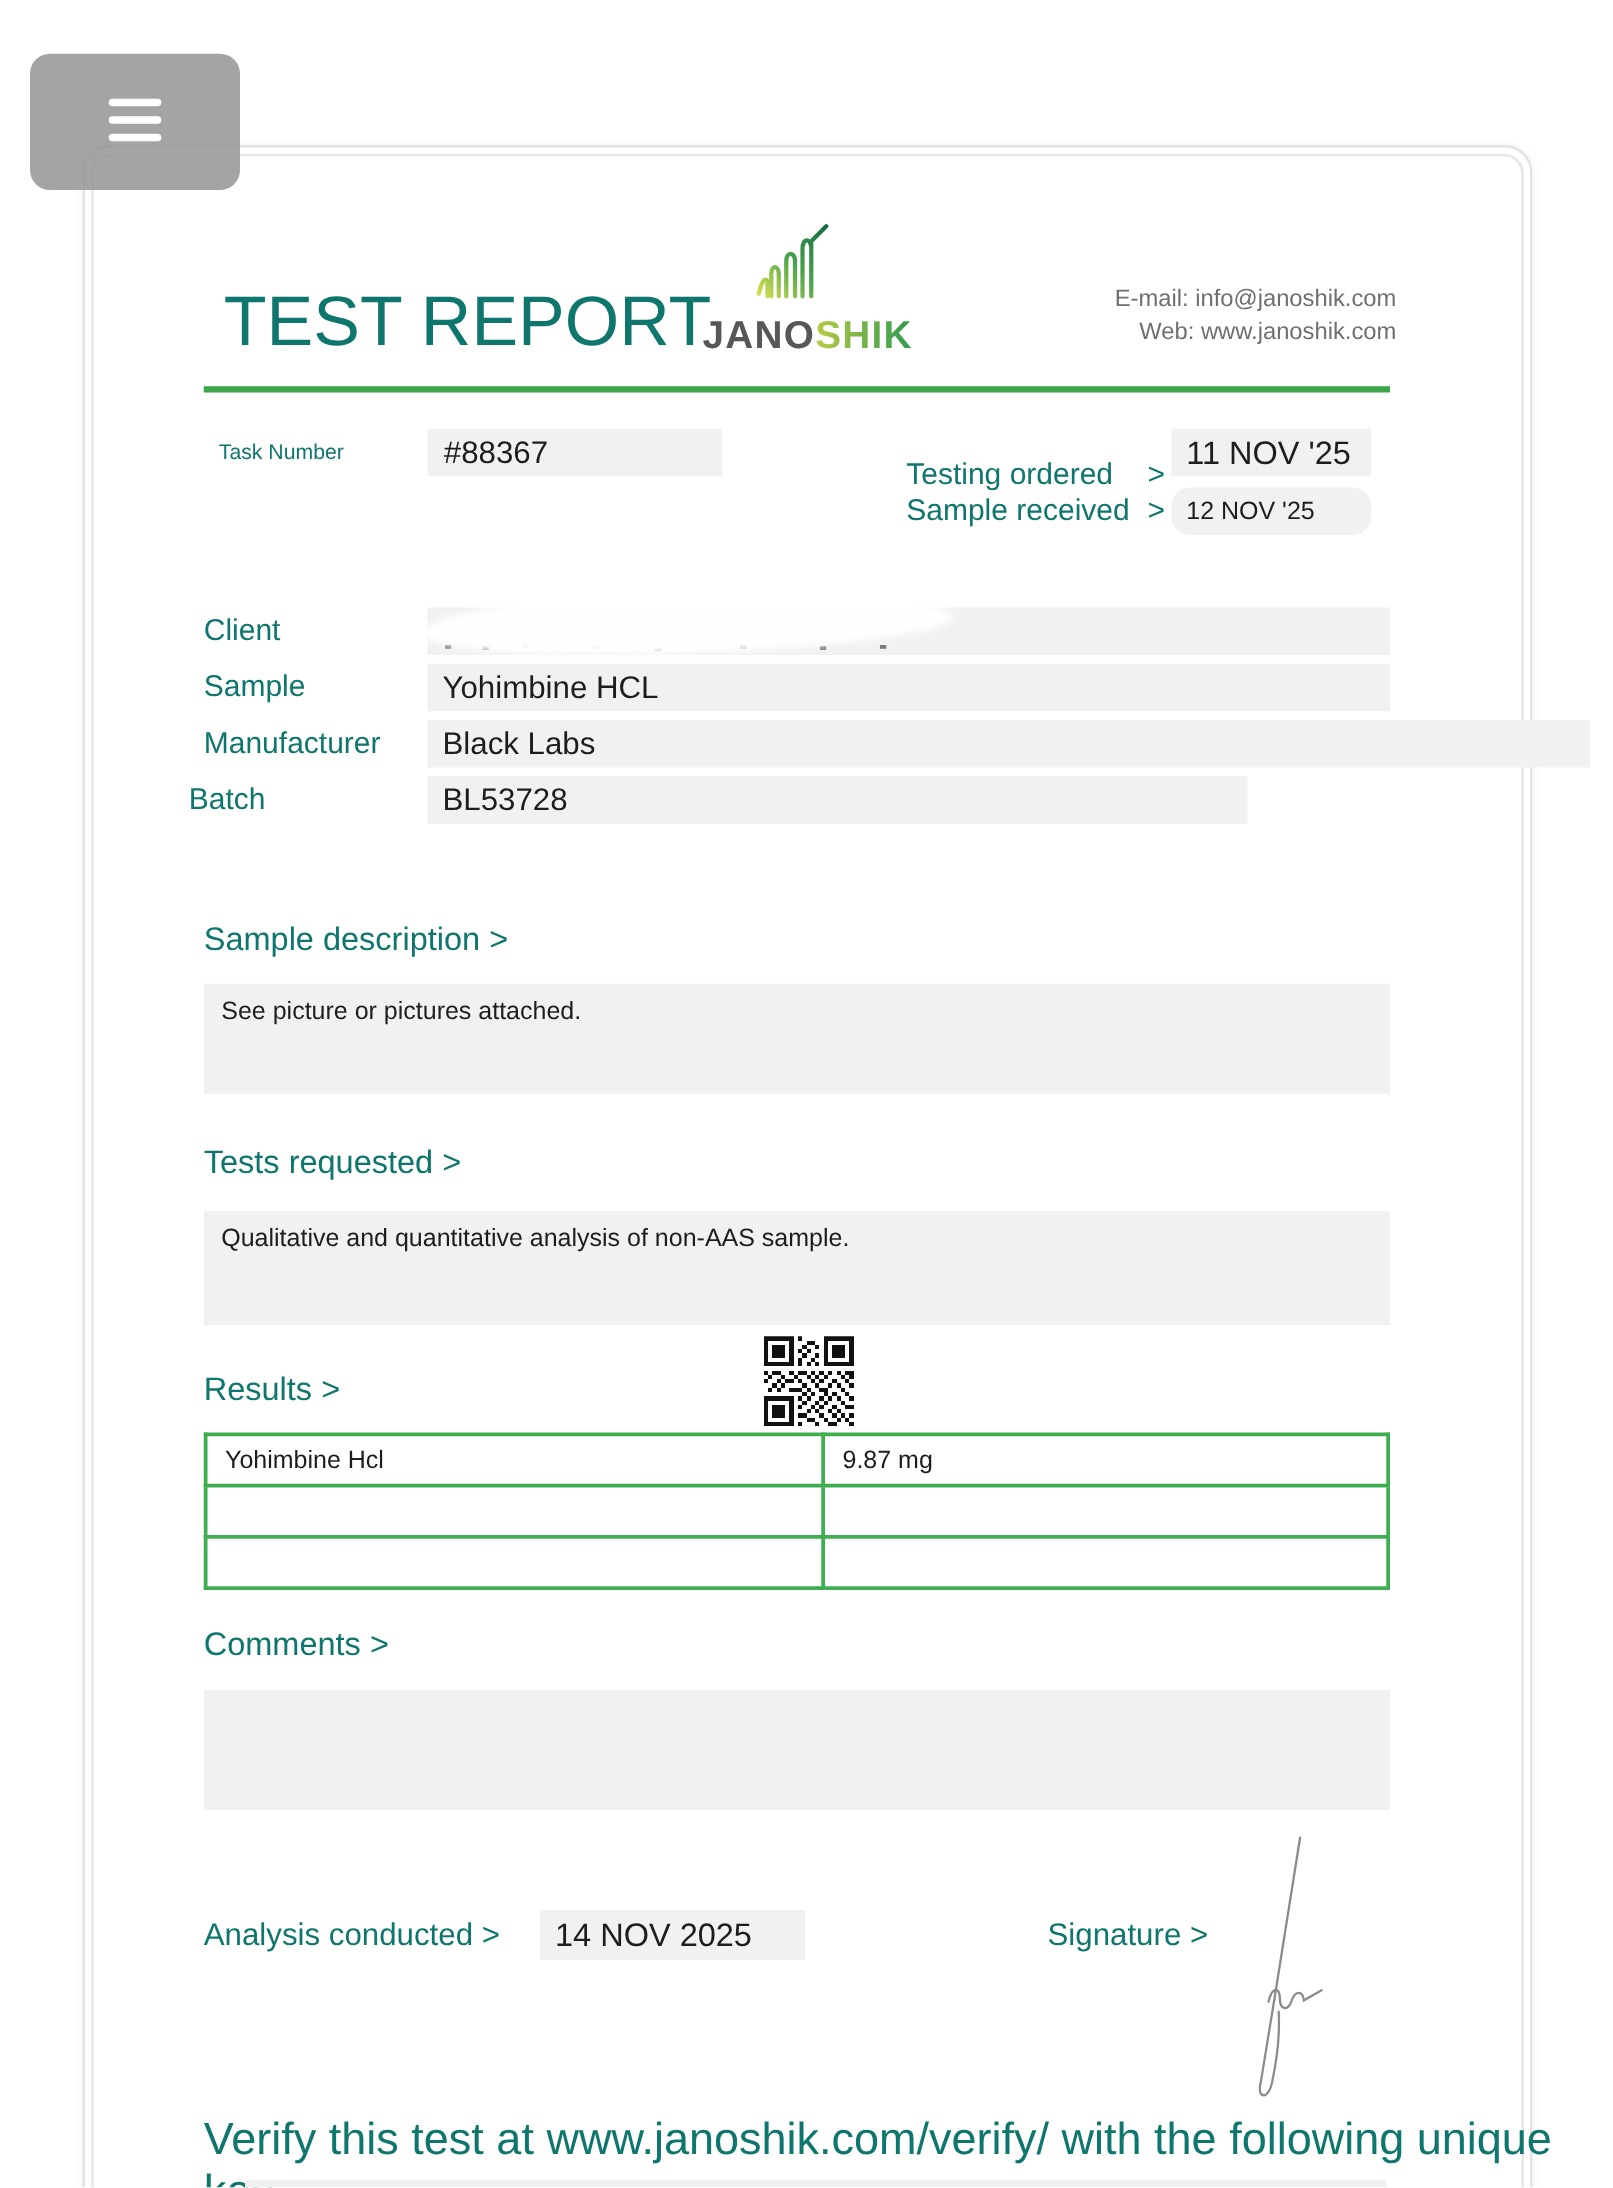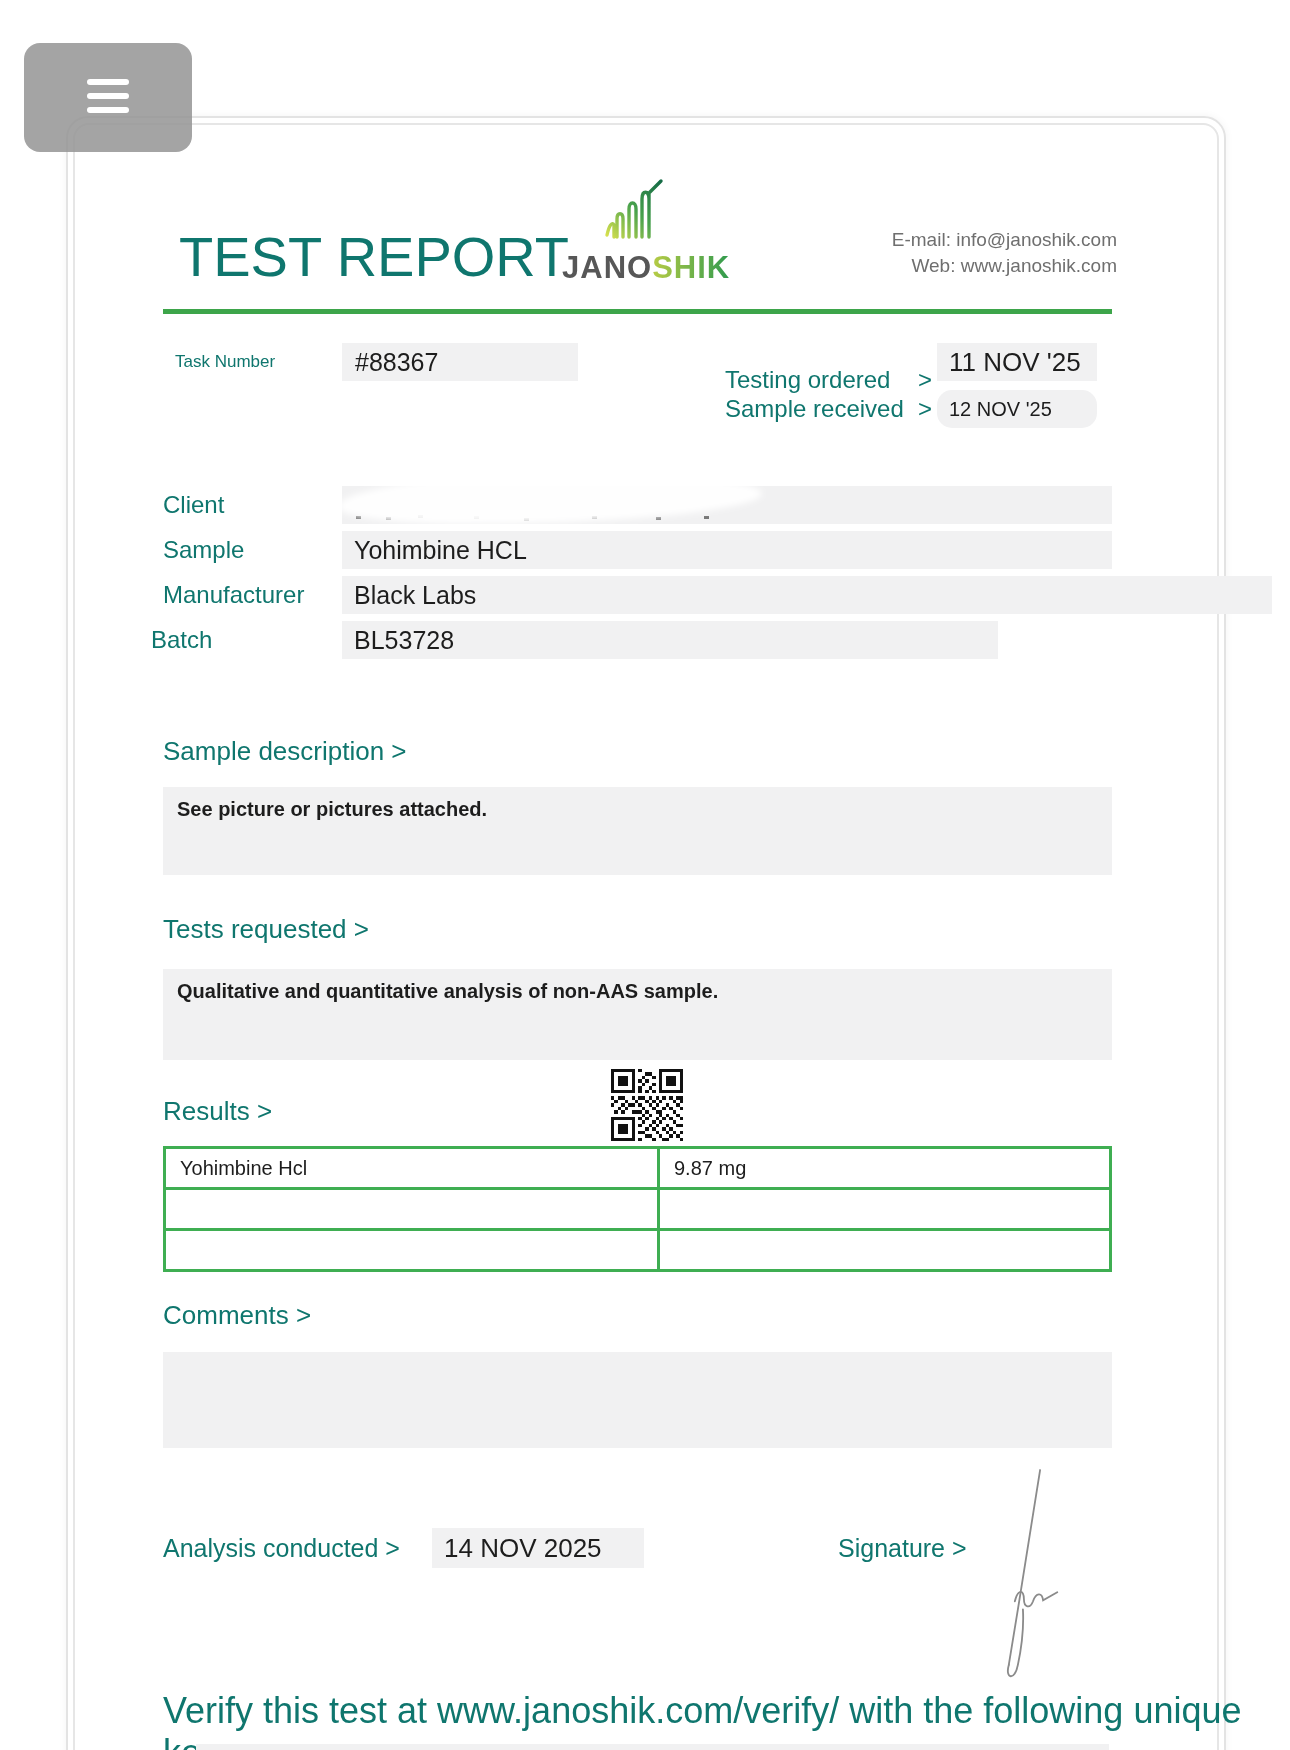--- a/index.html
+++ b/index.html
@@ -21,21 +21,21 @@
   .logo-text{position:absolute;left:562px;top:250px;font-size:31px;font-weight:bold;letter-spacing:1px;color:#575757;}
   .shik{background:linear-gradient(90deg,#b8cc45,#2f9a4e);-webkit-background-clip:text;background-clip:text;color:#4aa24b;}
   @supports (-webkit-background-clip:text){.shik{color:transparent;}}
   .contact{position:absolute;right:173px;top:227px;text-align:right;font-size:19px;line-height:26px;color:#6f6f6f;}
   .rule{position:absolute;left:163px;top:309px;width:949px;height:5px;background:#3da54a;}
   .glabel{position:absolute;font-size:24px;height:38px;line-height:38px;}
   .vbox{position:absolute;background:#f1f1f2;height:38px;line-height:38px;font-size:25px;padding-left:12px;box-sizing:border-box;}
   .date-label{display:flex;justify-content:space-between;width:207px;}
   .section-head{position:absolute;left:163px;font-size:26px;}
   .gbox{position:absolute;left:163px;width:949px;background:#f1f1f2;box-sizing:border-box;
-        padding:11px 14px;font-size:20px;font-weight:bold;}
+        padding:11px 14px;font-size:20px;}
   .redaction{position:absolute;left:-4px;top:-11px;width:424px;height:48px;background:rgba(255,255,255,.95);
         border-radius:45% 55% 60% 40% / 60% 50% 55% 45%;filter:blur(3px);transform:rotate(-1.2deg);}
   .remnants{position:absolute;left:14px;bottom:5px;width:5px;height:3px;background:#474747;opacity:.75;
         box-shadow:30px 1px 0 #4a4a4a,62px -1px 0 #3e3e3e,118px 0 0 #505050,168px 2px 0 #555,
                    236px 0 0 #4a4a4a,300px 1px 0 #565656,348px 0 0 #4f4f4f;}
   .results-table{position:absolute;left:163px;top:1146px;width:949px;border-collapse:collapse;}
   .results-table td{border:3px solid #3fae52;height:38px;font-size:20px;padding:0 0 0 14px;}
   .col1{width:477px;}
   .qr{position:absolute;left:609px;top:1069px;width:76px;height:72px;}
   .sig{position:absolute;left:995px;top:1466px;width:72px;height:212px;}

